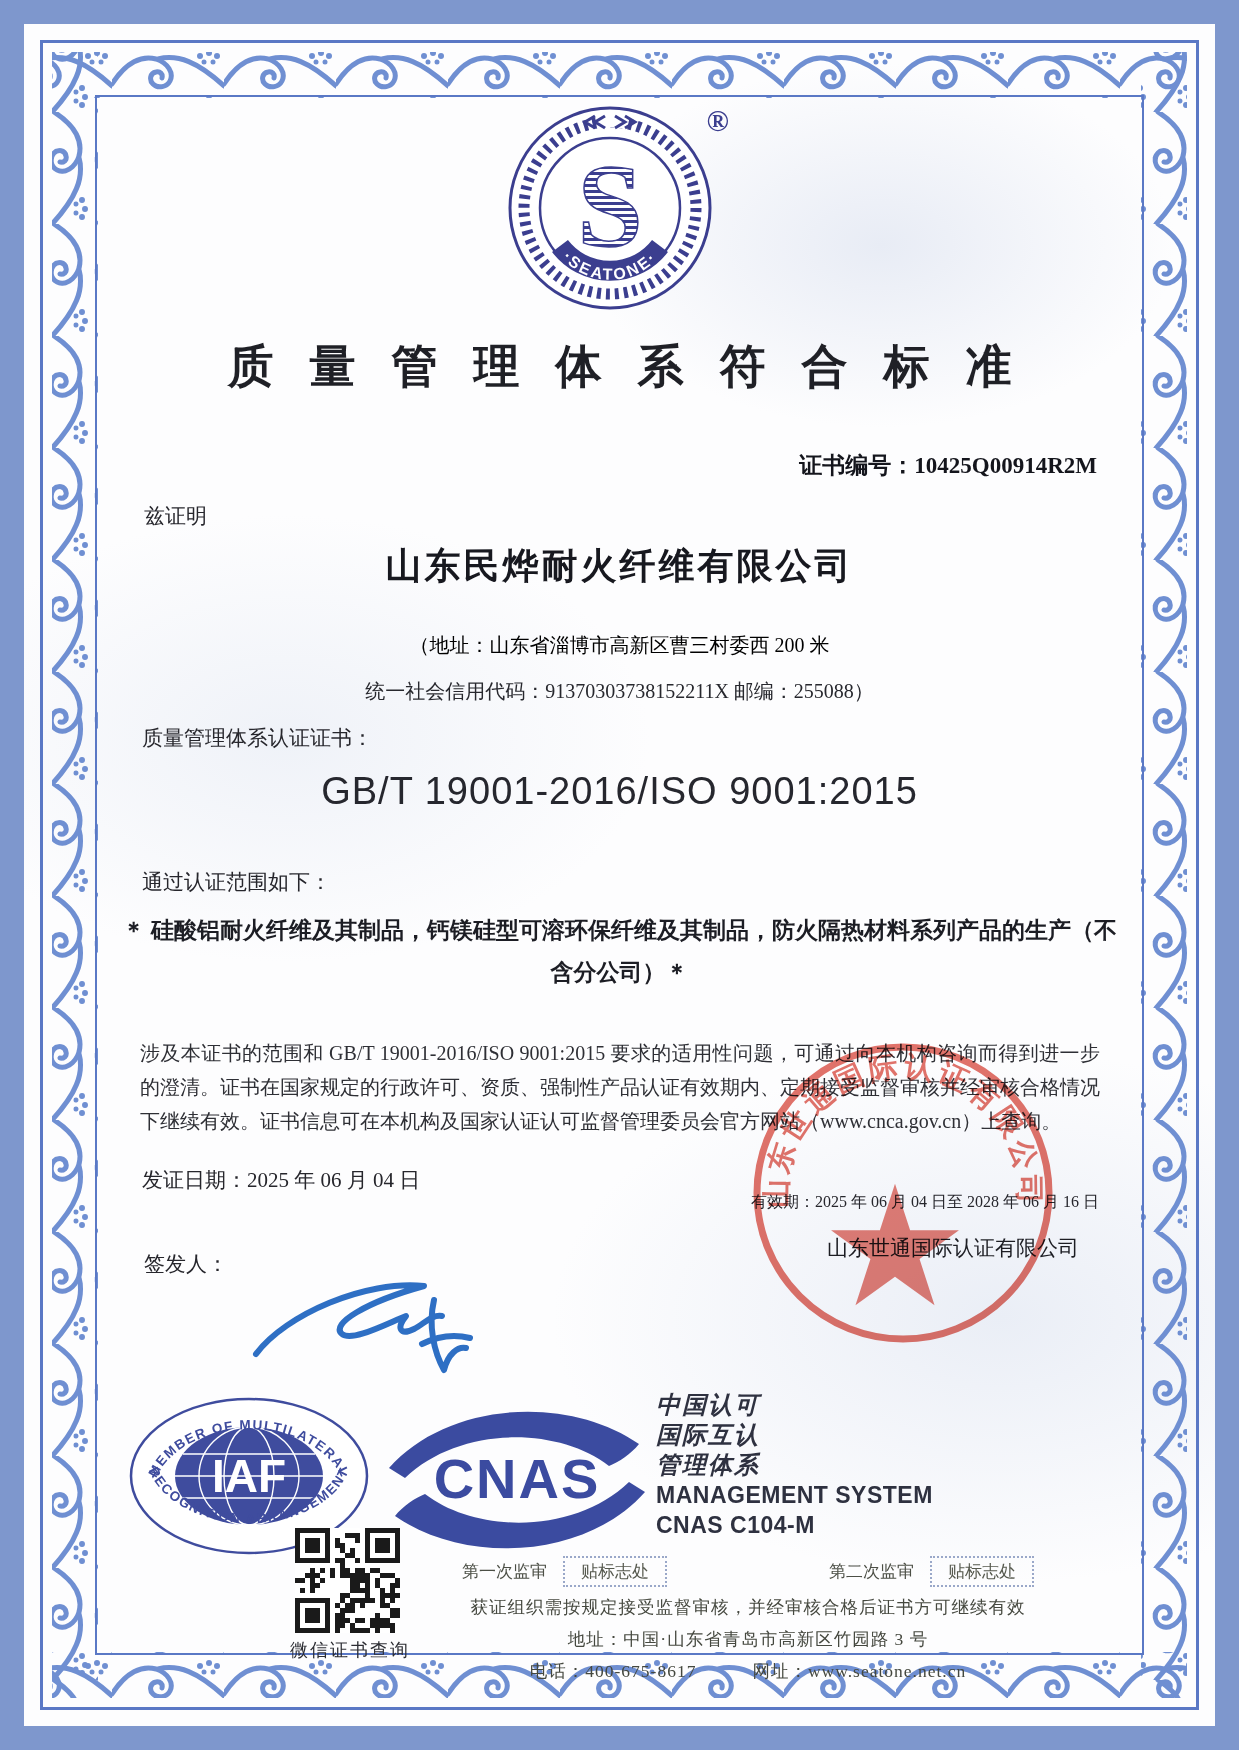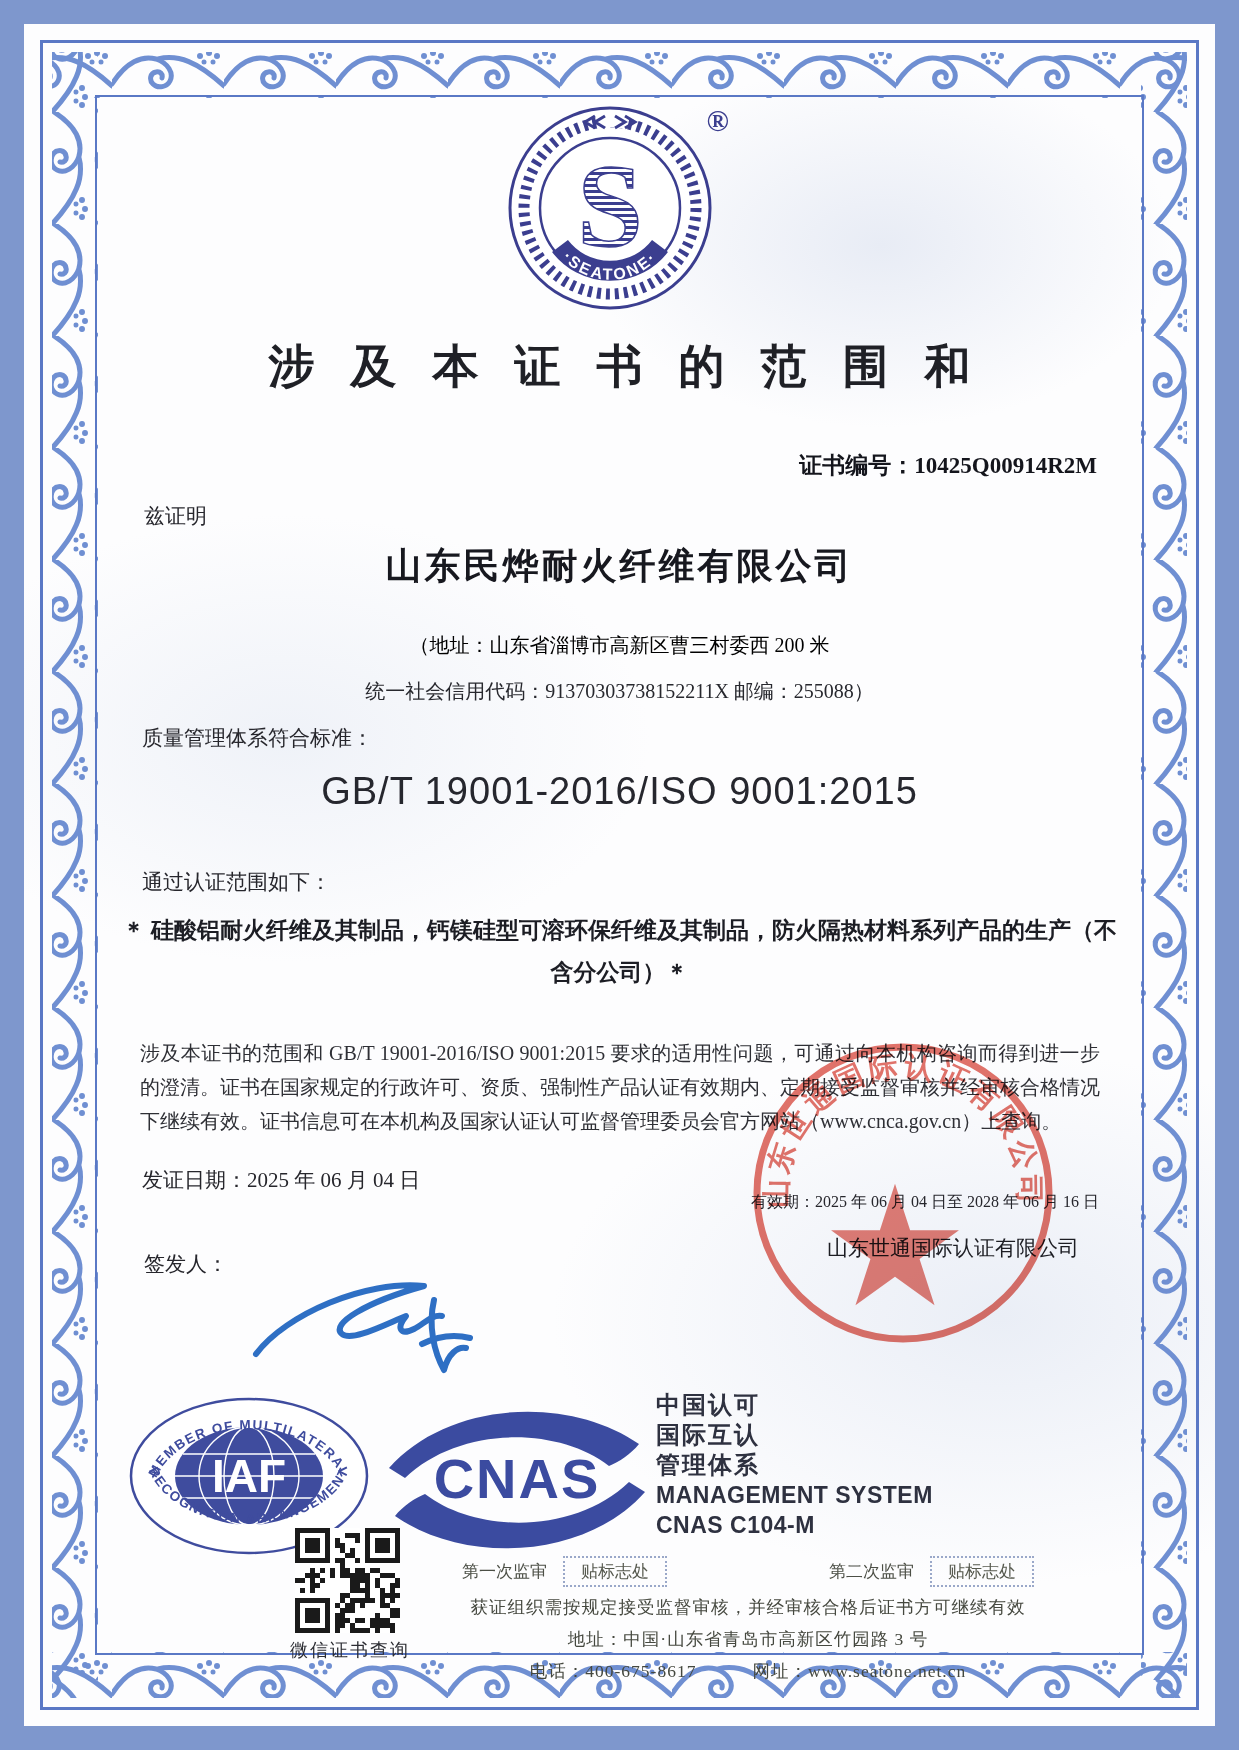--- a/index.html
+++ b/index.html
@@ -36,21 +36,21 @@
   .issue-date{left:44px;top:1068px;font-size:21px;}
   .valid-date{right:42px;top:1094px;font-size:16px;margin-left:32px;}
   .issuer-name{right:62px;top:1136px;font-size:21px;color:#1c1d23;}
   .signer-label{left:46px;top:1152px;font-size:21px;}
   .signature{left:150px;top:1170px;}
   .stamp{left:640px;top:930px;opacity:.85;mix-blend-mode:multiply;}
 
   .iaf{left:26px;top:1296px;}
   .cnas{left:284px;top:1302px;}
   .cnas-block{left:558px;top:1292px;font-family:"Liberation Sans","DejaVu Sans",sans-serif;color:#2e3140;}
-  .cnas-block .zh{font-size:24px;font-weight:bold;line-height:30px;letter-spacing:2px;}
+  .cnas-block .zh{font-size:24px;font-weight:bold;line-height:30px;letter-spacing:2px;font-style:italic;}
   .cnas-block .en{font-size:23px;font-weight:bold;line-height:30px;letter-spacing:0.5px;}
 
   .qr{left:197px;top:1430px;}
   .qr-caption{left:172px;top:1540px;width:160px;text-align:center;font-size:18px;color:#2c2d33;letter-spacing:2px;}
 
   .footer-block{left:300px;top:1458px;width:700px;text-align:center;color:#45483f;}
   .sup-row{display:flex;justify-content:center;align-items:center;gap:16px;font-size:17px;color:#4c4f46;}
   .sup-gap{width:130px;}
   .sticker-box{border:2px dotted #9aa8c9;padding:2px 16px;color:#56594e;}
   .foot-line{margin-top:8px;font-size:17.5px;letter-spacing:1px;}
@@ -126,34 +126,34 @@
         <defs>
             <path id="brandArc" d="M-54,42 A64,64 0 0 0 54,42"></path>
           </defs>
         <text font-family="Liberation Sans, DejaVu Sans, sans-serif" font-size="16" font-weight="bold" fill="#ffffff" letter-spacing="2.5">
           <textPath href="#brandArc" startOffset="50%" text-anchor="middle">·SEATONE·</textPath>
         </text>
       </svg>
       <span class="reg-mark">®</span>
     </div>
 
-    <div class="abs cert-title">涉及本证书的范围和</div>
+    <div class="abs cert-title">质量管理体系符合标准</div>
 
     <div class="abs cert-no">
       <span>证书编号：</span><span>10425Q00914R2M</span>
     </div>
 
     <div class="abs certify-label">兹证明</div>
 
     <div class="abs company-name">山东民烨耐火纤维有限公司</div>
 
     <div class="abs addr1">（地址：山东省淄博市高新区曹三村委西 200 米</div>
     <div class="abs addr2">统一社会信用代码：91370303738152211X 邮编：255088）</div>
 
-    <div class="abs std-label">质量管理体系符合标准：</div>
+    <div class="abs std-label">质量管理体系认证证书：</div>
     <div class="abs standard">GB/T 19001-2016/ISO 9001:2015</div>
 
     <div class="abs scope-label">通过认证范围如下：</div>
     <div class="abs scope-text">＊ 硅酸铝耐火纤维及其制品，钙镁硅型可溶环保纤维及其制品，防火隔热材料系列产品的生产（不含分公司）＊</div>
 
     <div class="abs disclaimer">涉及本证书的范围和 GB/T 19001-2016/ISO 9001:2015 要求的适用性问题，可通过向本机构咨询而得到进一步的澄清。证书在国家规定的行政许可、资质、强制性产品认证有效期内、定期接受监督审核并经审核合格情况下继续有效。证书信息可在本机构及国家认证认可监督管理委员会官方网站（www.cnca.gov.cn）上查询。</div>
 
     <div class="abs issue-date">
       <span>发证日期：</span><span>2025 年 06 月 04 日</span>
     </div>

